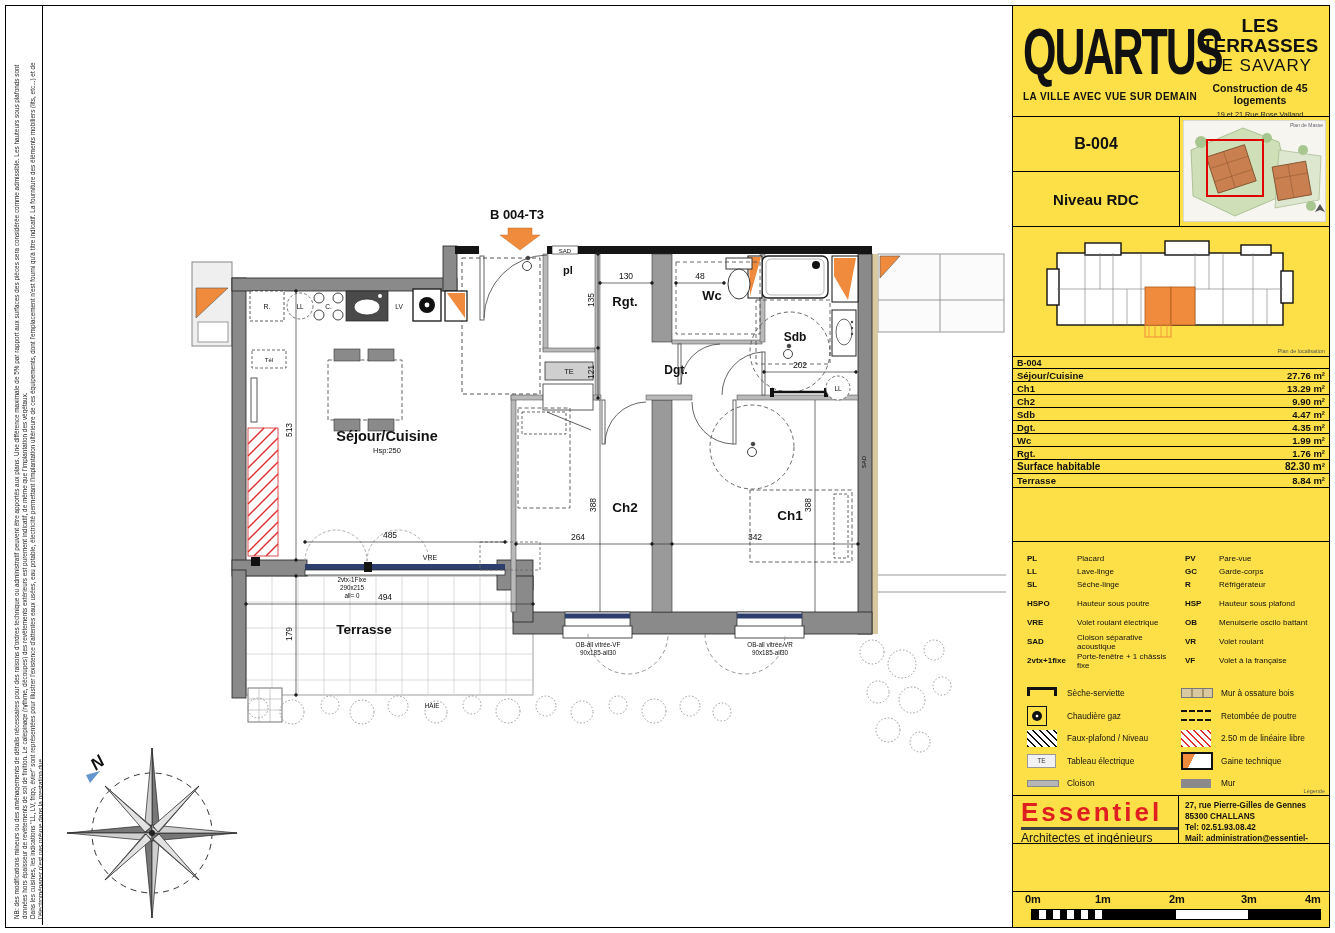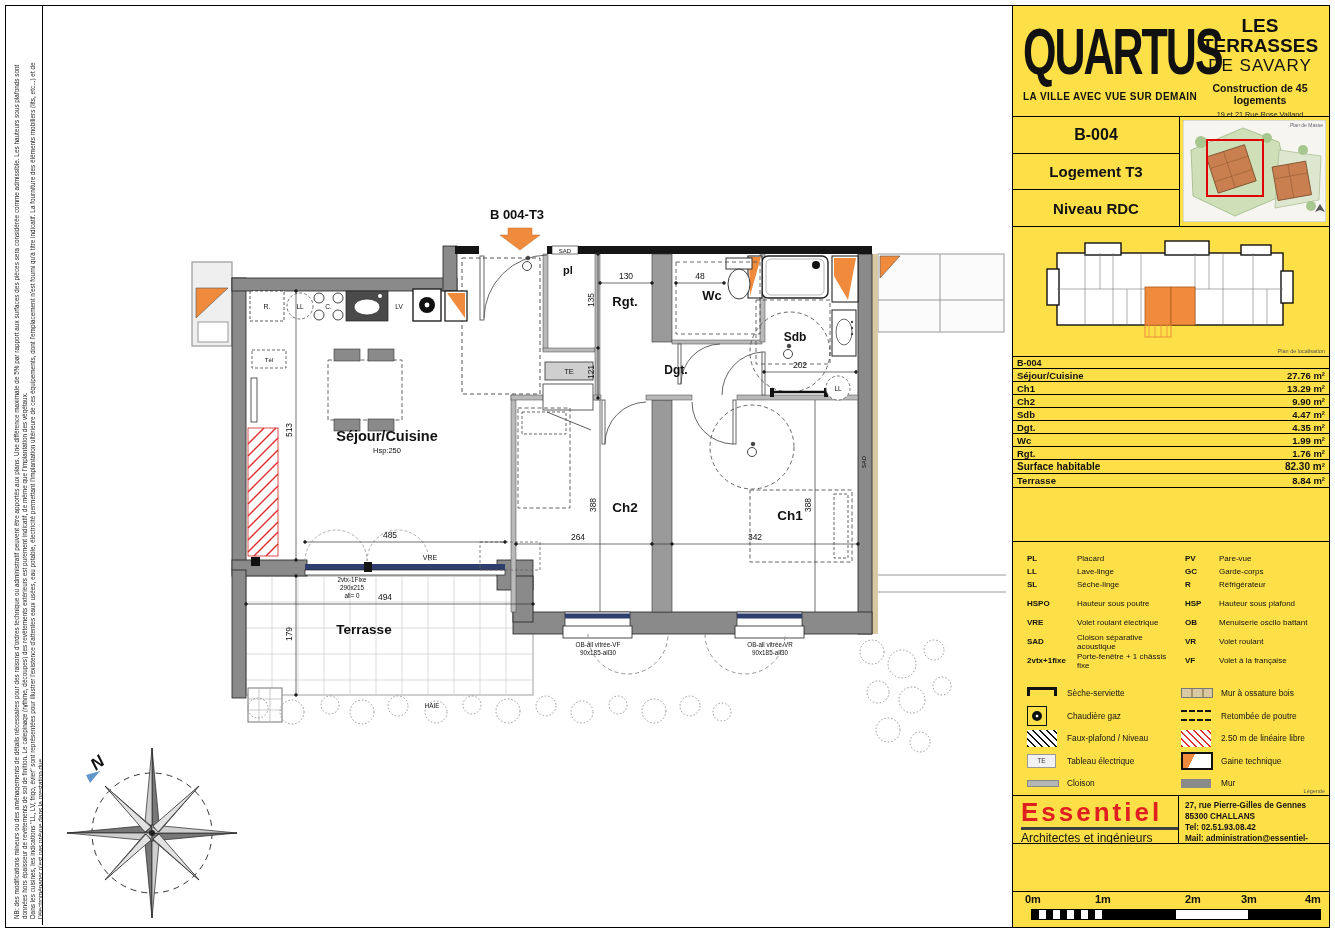--- a/index.html
+++ b/index.html
@@ -453,21 +453,20 @@
         <div class="p-addr">
           <div>19 et 21 Rue Rose Valland</div>
 
         </div>
       </div>
     </section>
 
     <section class="sec-unit">
       <div class="unit-col">
         <div class="unit-cell unit-code">B-004</div>
-        <div class="unit-cell unit-type">Logement T3</div>
         <div class="unit-cell unit-level">Niveau RDC</div>
       </div>
       <div class="site-thumb">
         <svg width="143" height="102" viewBox="0 0 143 102">
           <rect x="0" y="0" width="143" height="102" fill="#f6f5ef" stroke="#999" stroke-width="0.6"></rect>
           <polygon points="8,30 60,8 96,22 108,72 52,96 10,76" fill="#cfe0b8" stroke="#8aa66f" stroke-width="0.6"></polygon>
           <polygon points="96,30 138,36 136,80 92,88" fill="#dde6cf" stroke="#9ab080" stroke-width="0.6"></polygon>
           <g transform="rotate(-18 48 48)">
             <rect x="28" y="30" width="40" height="38" fill="#c97f4f" stroke="#7a4a28" stroke-width="0.8"></rect>
             <line x1="28" y1="42" x2="68" y2="42" stroke="#8a5530" stroke-width="0.5"></line>
@@ -720,21 +719,21 @@
         <div>Mail: administration@essentiel-archi.fr</div>
       </div>
     </section>
 
     <section class="sec-title">
     </section>
 
     <section class="sec-scale">
       <span class="sc-lab" style="left:12px">0m</span>
       <span class="sc-lab" style="left:82px">1m</span>
-      <span class="sc-lab" style="left:172px">2m</span>
+      <span class="sc-lab" style="left:156px">2m</span>
       <span class="sc-lab" style="left:228px">3m</span>
       <span class="sc-lab" style="left:292px">4m</span>
       <div class="sc-bar">
         <i class="sc1"></i>
           <i class="sc2"></i>
           <i class="sc3"></i>
           <i class="sc4"></i>
       </div>
     </section>
   </div>

